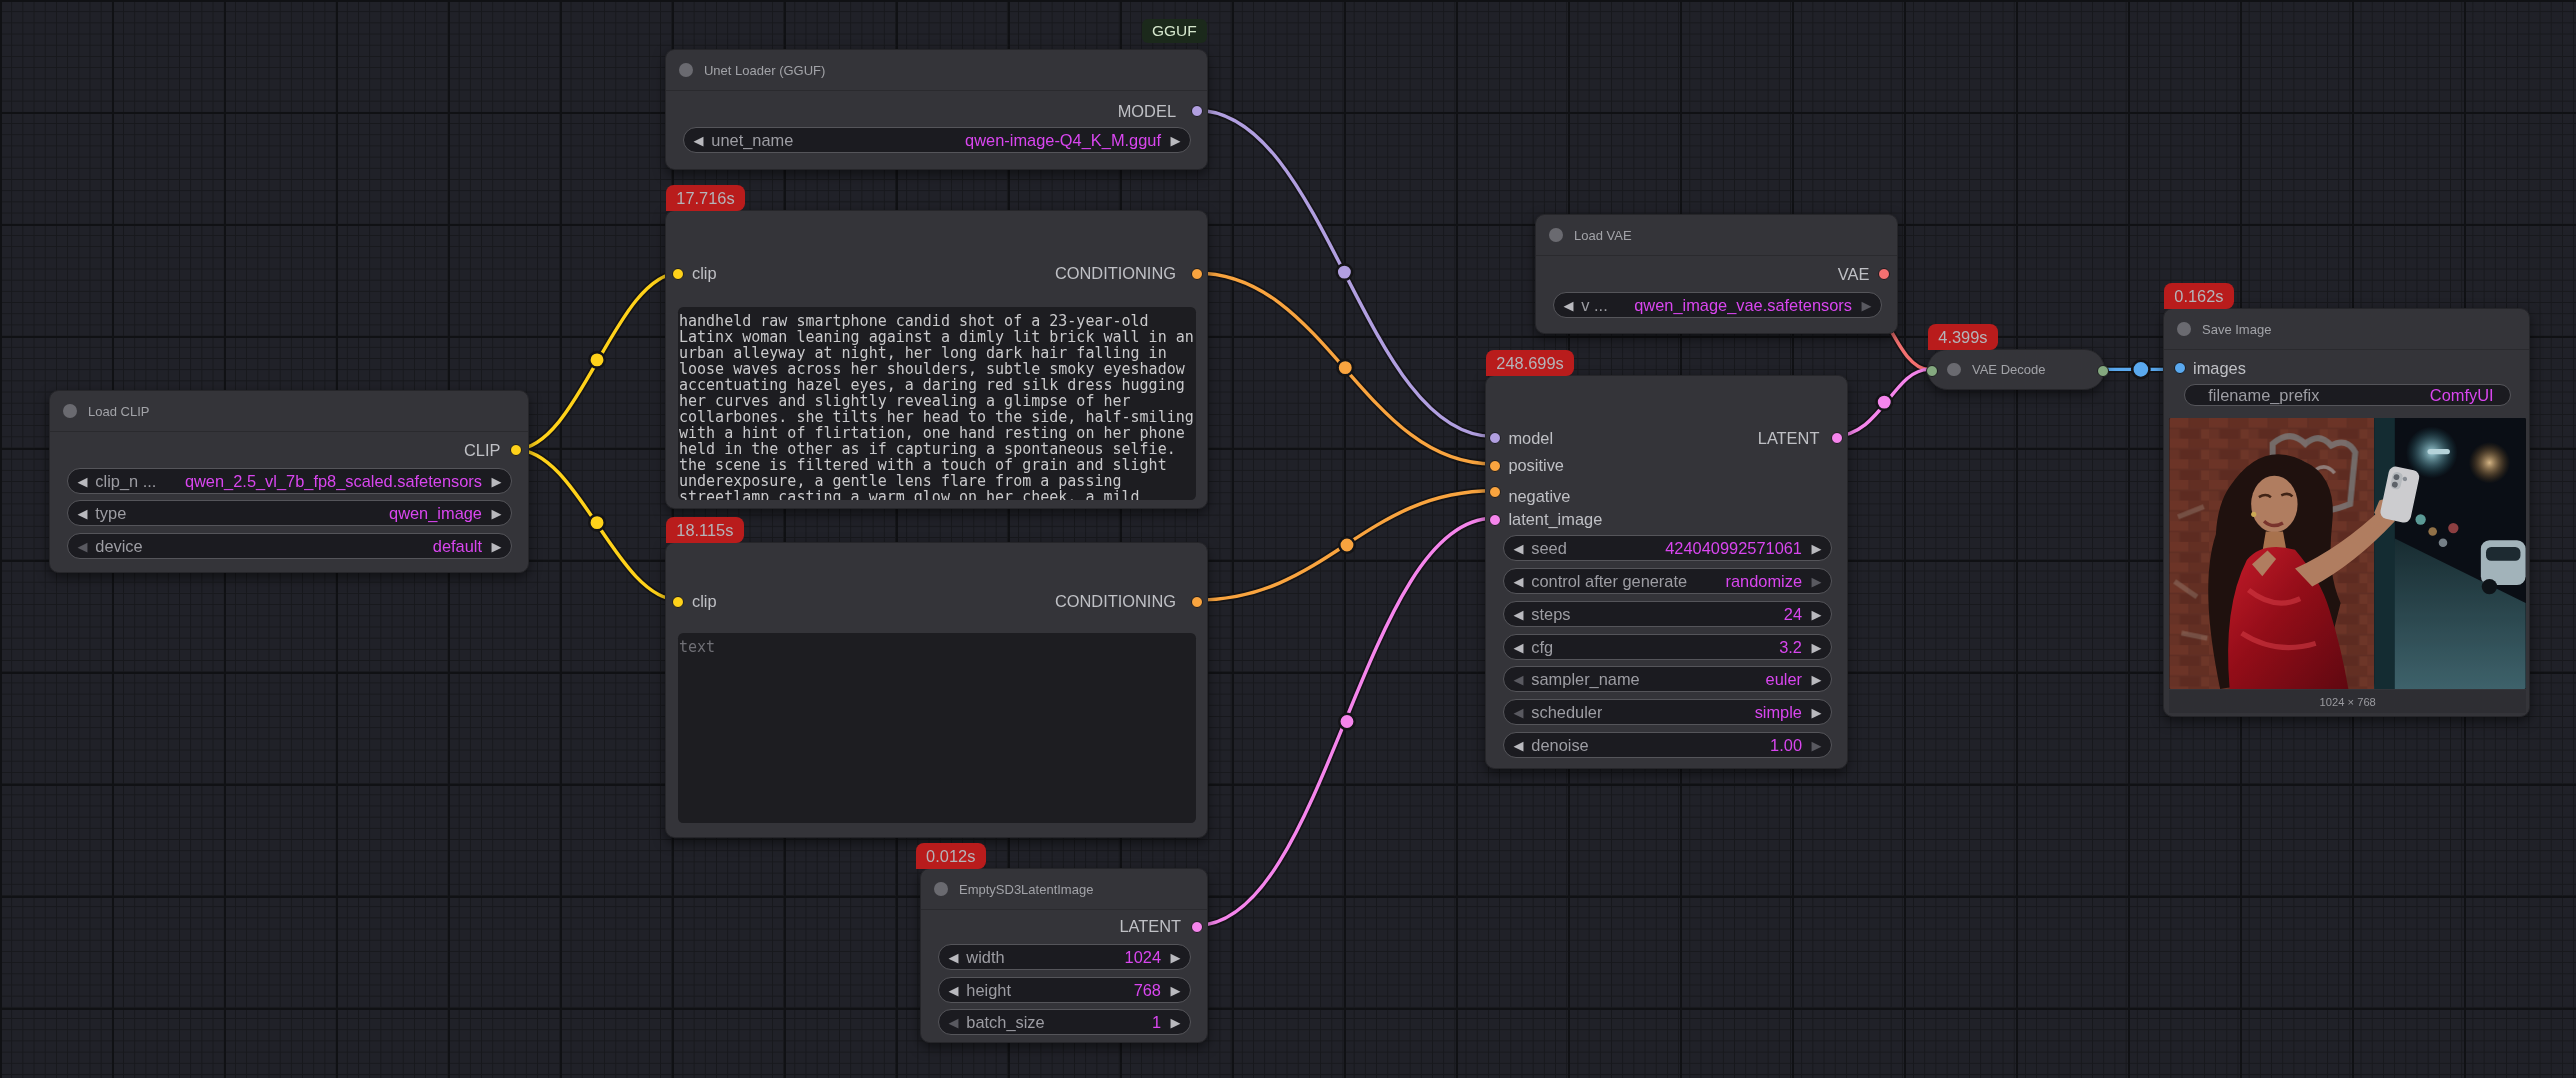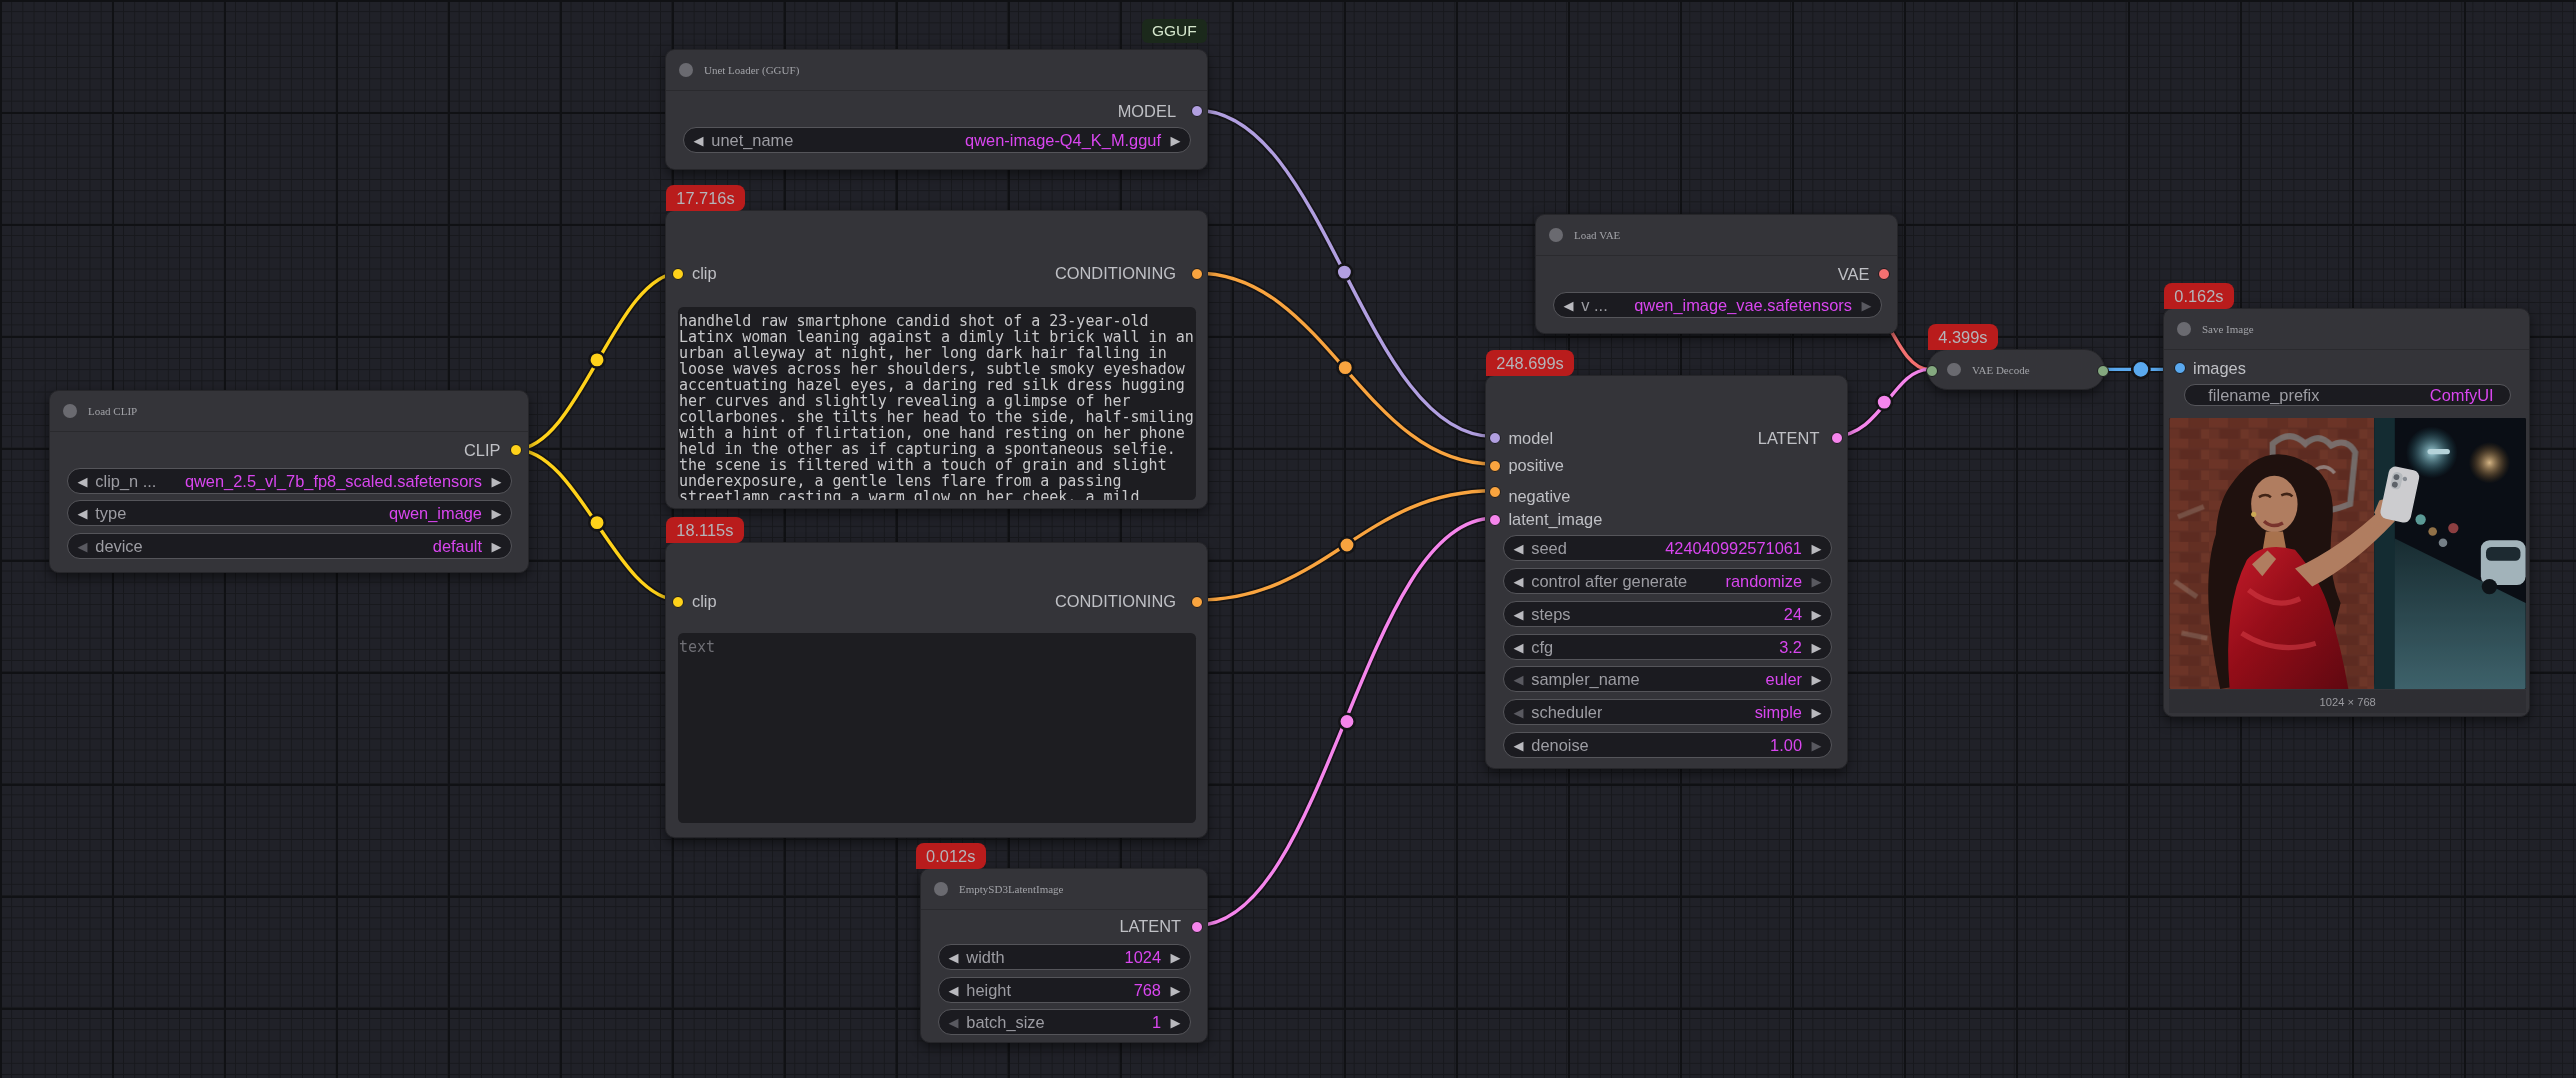--- a/index.html
+++ b/index.html
@@ -18,21 +18,21 @@
   .node{
     position:absolute;background:#343439;border-radius:9.5px;
     box-shadow:0 4.3px 12px rgba(0,0,0,.5);border:0.9px solid #26262a;
     box-sizing:border-box;
   }
   .ntitle{
     position:absolute;left:0;top:0;right:0;height:40px;
     border-bottom:1.7px solid #2a2a2e;display:flex;align-items:center;
   }
   .tdot{width:13.8px;height:13.8px;border-radius:50%;background:#6a6a70;margin-left:13px;flex:0 0 auto;}
-  .ttext{margin-left:11.2px;font-size:11px;color:#a2a3a8;white-space:nowrap;font-family:Liberation Serif, serif;}
+  .ttext{margin-left:11.2px;font-size:13px;color:#a2a3a8;white-space:nowrap;}
   .badge{
     position:absolute;height:26px;background:#b91c1c;border-radius:7.8px;
     color:#b4b4b9;font-size:16.4px;display:flex;align-items:center;justify-content:center;
     padding:0 10.3px;box-sizing:border-box;white-space:nowrap;z-index:0;
   }
   .badge.time{top:-26px;left:0;border-bottom-left-radius:0;}
   .badge.gguf{top:-31px;right:0;left:auto;background:#1b291b;color:#d4e6cc;height:24px;font-size:15.5px;border-radius:6px;}
   .dot{position:absolute;width:12px;height:12px;border-radius:50%;border:1.7px solid #1b1b1f;box-sizing:border-box;z-index:3;}
   .c-model{background:#b19fe0}.c-clip{background:#ffd21a}.c-cond{background:#f9a43f}
   .c-latent{background:#f585ec}.c-vae{background:#f37070}.c-image{background:#5aa9ef}

